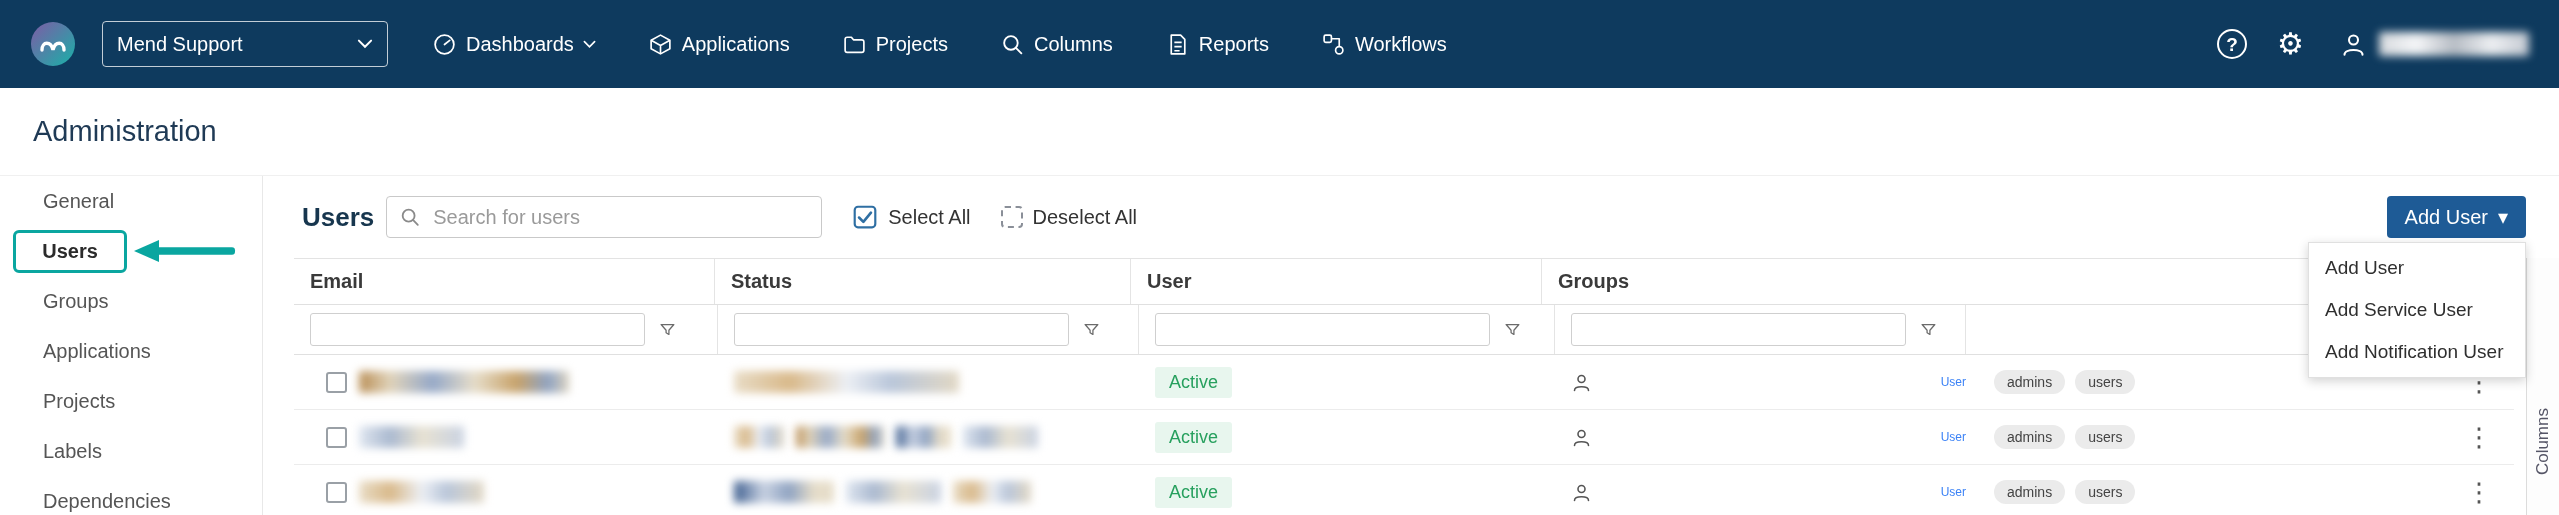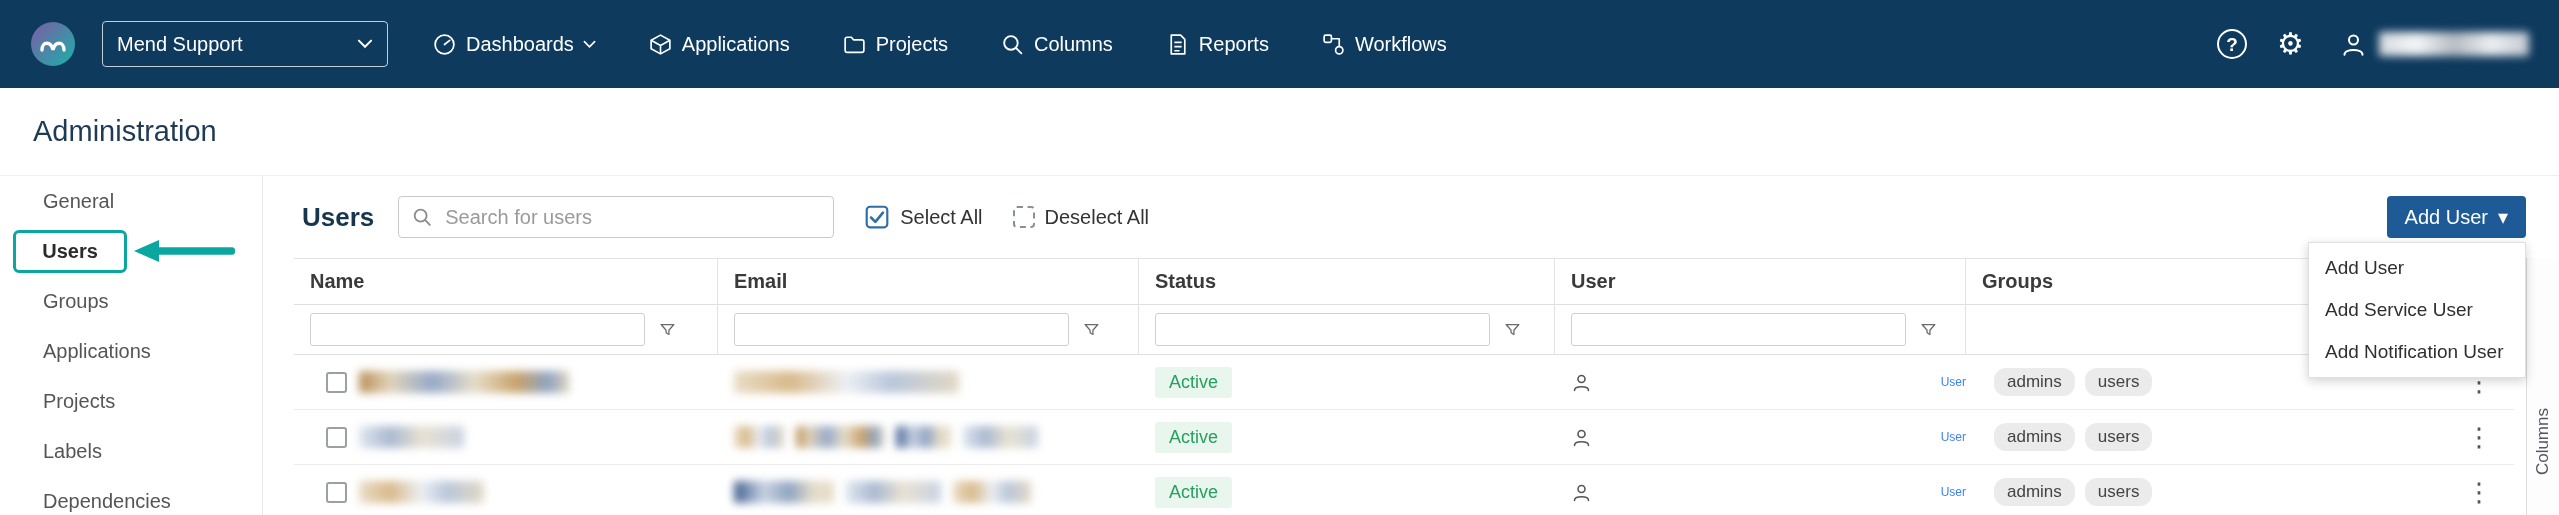--- a/index.html
+++ b/index.html
@@ -38,21 +38,21 @@
   .side-item.selected { padding-left:0; }
   .sel-wrap { margin-left:13px; width:114px; border:3px solid #0AA6A0; border-radius:6px; padding:7px 0;
     text-align:center; font-weight:bold; color:#2b2b2b; }
   .annot-arrow { position:absolute; left:132px; top:61px; width:105px; height:28px; }
 
   .main { position:relative; flex:1 1 auto; }
 
   
   .toolbar { height:82px; display:flex; align-items:center; padding-left:39px; }
   .section-title { font-size:26px; font-weight:bold; color:#17364E; }
-  .search-box { position:relative; margin-left:24px; }
+  .search-box { position:relative; margin-left:12px; }
   .search-box input { width:436px; height:42px; border:1px solid #c9c9c9; border-radius:4px;
     padding:0 14px 0 46px; font-size:20px; color:#333; font-family:"Liberation Sans",sans-serif; }
   .search-box input::placeholder { color:#9a9a9a; }
   .search-box svg { position:absolute; left:13px; top:10px; }
   .check-group { display:flex; align-items:center; gap:10px; margin-left:30px; cursor:pointer; font-size:20px; color:#333; }
   .dashed-sq { width:22px; height:22px; border:2px dashed #8a8f98; border-radius:4px; }
   .add-user-btn { position:absolute; right:33px; top:20px; height:42px; display:flex; align-items:center; gap:10px;
     background:#1E5B96; color:#fff; border:none; border-radius:4px; padding:0 18px; font-size:20px;
     font-family:"Liberation Sans",sans-serif; cursor:pointer; }
 
@@ -77,21 +77,21 @@
   .funnel { margin-left:14px; flex:0 0 auto; }
   .data-row { height:55px; border-bottom:1px solid #ececec; }
   .cb { width:21px; height:21px; border:2px solid #9aa0a6; border-radius:3px; margin-left:32px; flex:0 0 auto; cursor:pointer; background:#fff; }
   .name-cell { display:flex; align-items:center; }
   .name-cell .rd { margin-left:12px; }
   .email-cell { display:flex; align-items:center; gap:12px; padding-left:16px; }
   .status-badge { display:inline-block; margin-left:16px; background:#E8F6EE; color:#27A05E; font-size:18px;
     padding:5px 14px; border-radius:3px; }
   .type-cell { display:flex; align-items:center; gap:9px; padding-left:16px; font-size:12px; color:#3b82f6;justify-content:space-between; }
   .groups-cell { display:flex; align-items:center; gap:10px; padding-left:28px; }
-  .group-badge { background:#ebebeb; color:#444; font-size:17px; padding:4px 13px; border-radius:12px; }
+  .group-badge { background:#ebebeb; color:#444; font-size:14px; padding:4px 13px; border-radius:12px; }
   .dots { font-size:26px; color:#555; cursor:pointer; line-height:1; }
 
   
   .side-strip { position:absolute; right:0; top:82px; bottom:0; width:33px; background:#fdfdfd; border-left:1px solid #dcdcdc; z-index:5; }
   .side-strip .vlabel { writing-mode:vertical-rl; transform:rotate(180deg); font-size:17px; color:#556; margin:150px auto 0; display:block; width:min-content; cursor:pointer; }
 </style>
 </head>
 <body>
 
 <div class="app">
@@ -240,21 +240,20 @@
 
       <div class="menu">
         <div class="menu-item">Add User</div>
         <div class="menu-item">Add Service User</div>
         <div class="menu-item">Add Notification User</div>
       </div>
 
       <div class="grid">
 
         <div class="g-row head-row">
-          <div class="cell c-name">Name</div>
           <div class="cell c-email">Email</div>
           <div class="cell c-status">Status</div>
           <div class="cell c-type">User</div>
           <div class="cell c-groups">Groups</div>
           <div class="cell c-actions"></div>
         </div>
 
         <div class="g-row filter-row">
           <div class="cell c-name">
             <input class="filter-input" style="">

